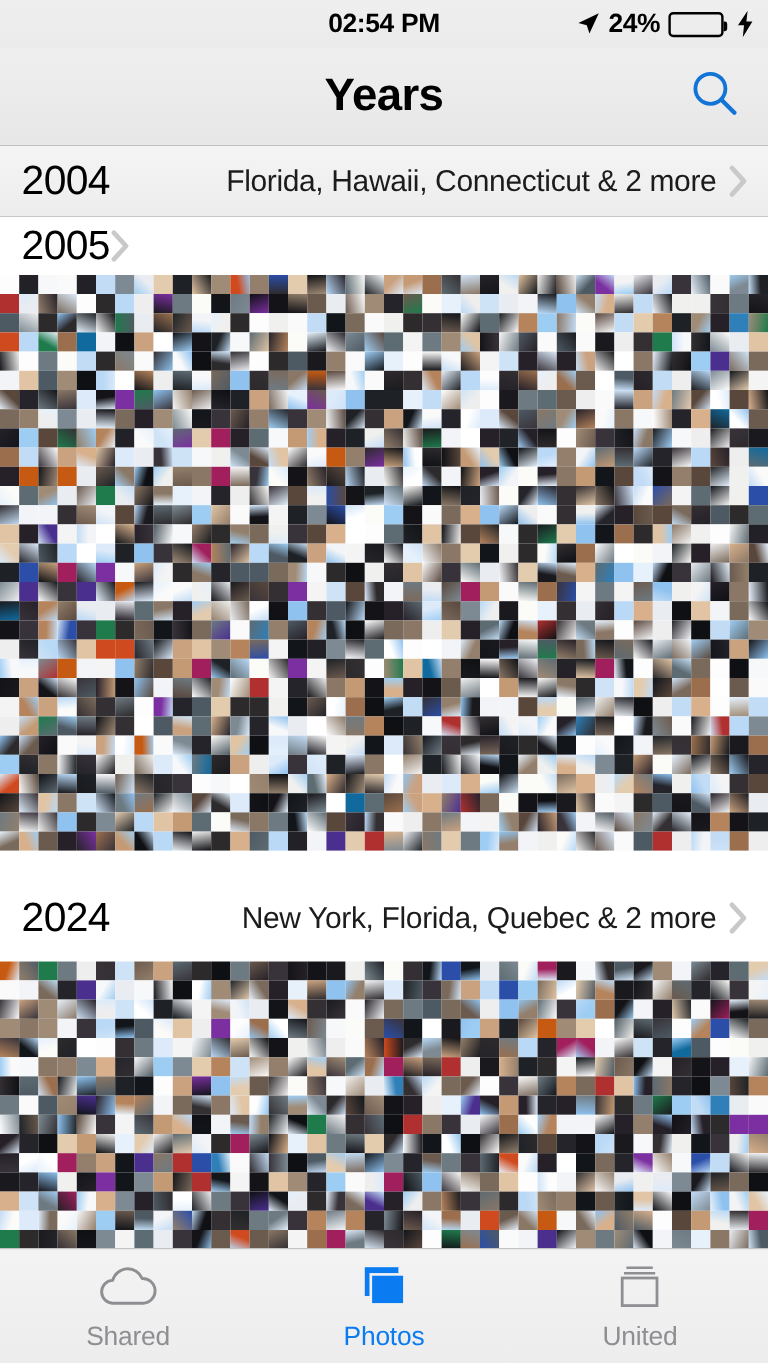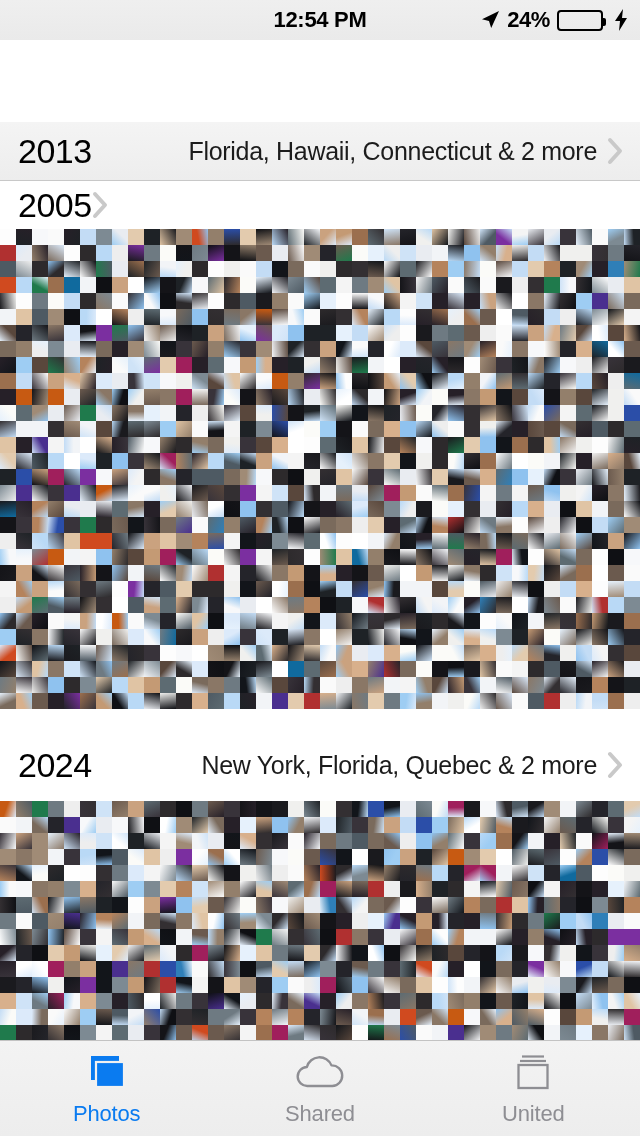--- a/index.html
+++ b/index.html
@@ -79,42 +79,53 @@
   .tab-label { font-size:22px; letter-spacing:-0.2px; color:#8e8e93; }
   .tab.active .tab-label { color:#0a7bf0; }
   .tab-icon { height:44px; display:flex; align-items:center; justify-content:center; }
 </style>
 </head>
 <body>
 
 <div id="app">
 
   <div class="statusbar">
-    <div class="sb-center">12:54 PM</div>
+    <div class="sb-center">02:54 PM</div>
     <div class="sb-right">
       <span class="loc-arrow">
         <svg viewBox="0 0 20 20" width="20" height="20">
             <path d="M19 1 L2 9.2 L9 11 L11.2 18 Z" fill="#000"></path>
           </svg>
       </span>
       <span class="pct">24%</span>
       <span class="battery"><span class="fill"></span></span>
       <span class="bolt">
         <svg viewBox="0 0 14 22" width="14" height="22">
             <path d="M9 0 L1 12 L6 12 L5 22 L13 9 L8 9 Z" fill="#000"></path>
           </svg>
       </span>
     </div>
   </div>
 
+  <div class="navbar">
+    <div class="nav-title">Years</div>
+    <div class="search-btn">
+      <span>
+        <svg viewBox="0 0 44 44" width="44" height="44">
+          <circle cx="19" cy="18" r="12.5" stroke="#1274d6" stroke-width="3.2" fill="none"></circle>
+          <line x1="28.4" y1="27.4" x2="39" y2="38" stroke="#1274d6" stroke-width="3.6" stroke-linecap="round"></line>
+        </svg>
+      </span>
+    </div>
+  </div>
 
   <div class="content">
     <div id="years-container">
         <div class="year-row shaded" style="height: 58px;">
-          <div class="year-label">2013</div>
+          <div class="year-label">2004</div>
           <div class="year-places">Florida, Hawaii, Connecticut &amp; 2 more</div>
           <span class="chev"><svg viewBox="0 0 17 30" width="17" height="30">
               <polyline points="3,4 13,15 3,26" fill="none" stroke="#c9c9c9" stroke-width="4" stroke-linecap="round" stroke-linejoin="round"></polyline>
             </svg></span>
         </div>
         <div class="hairline"></div>
         <div class="year-row plain" style="height: 48px;">
           <div class="year-label">2005</div>
           <span class="chev"><svg viewBox="0 0 17 30" width="17" height="30">
               <polyline points="3,4 13,15 3,26" fill="none" stroke="#c9c9c9" stroke-width="4" stroke-linecap="round" stroke-linejoin="round"></polyline>
@@ -1929,36 +1940,36 @@
           <i style="background:linear-gradient(214deg,#6e7a82,#7d8a93);"></i>
           <i style="background:#e6f1fc;"></i>
           <i style="background:#8a7766;"></i>
           <i style="background:linear-gradient(111deg,#e9ecf1,#7a6a5c);"></i>
           <i style="background:linear-gradient(262deg,#4e5a63 40%,#cfe3f7 100%);"></i>
         </div>
       </div>
   </div>
 
   <div class="tabbar">
+    <div class="tab">
+      <span class="tab-icon">
+        <svg viewBox="0 0 56 40" width="56" height="40">
+          <path d="M15.5 33 a9.5 9.5 0 0 1 -0.6 -19 a13 13 0 0 1 24.6 -1.6 a8.6 8.6 0 0 1 0.8 20.6 Z" fill="none" stroke="#8e8e93" stroke-width="2.4" stroke-linejoin="round"></path>
+        </svg>
+      </span>
+      <span class="tab-label">Shared</span>
+    </div>
     <div class="tab active">
       <span class="tab-icon">
         <svg viewBox="0 0 44 40" width="44" height="40">
           <rect x="6" y="3" width="28" height="24" fill="#0a7bf0"></rect>
           <rect x="11" y="9" width="28" height="25" fill="#0a7bf0" stroke="#f1f1f1" stroke-width="2.2"></rect>
         </svg>
       </span>
       <span class="tab-label">Photos</span>
-    </div>
-    <div class="tab">
-      <span class="tab-icon">
-        <svg viewBox="0 0 56 40" width="56" height="40">
-          <path d="M15.5 33 a9.5 9.5 0 0 1 -0.6 -19 a13 13 0 0 1 24.6 -1.6 a8.6 8.6 0 0 1 0.8 20.6 Z" fill="none" stroke="#8e8e93" stroke-width="2.4" stroke-linejoin="round"></path>
-        </svg>
-      </span>
-      <span class="tab-label">Shared</span>
     </div>
     <div class="tab">
       <span class="tab-icon">
         <svg viewBox="0 0 44 40" width="44" height="40">
           <line x1="11" y1="3.5" x2="33" y2="3.5" stroke="#8e8e93" stroke-width="2.2"></line>
           <line x1="9" y1="8" x2="35" y2="8" stroke="#8e8e93" stroke-width="2.2"></line>
           <rect x="7.5" y="12" width="29" height="23" fill="none" stroke="#8e8e93" stroke-width="2.3"></rect>
         </svg>
       </span>
       <span class="tab-label">United</span>

